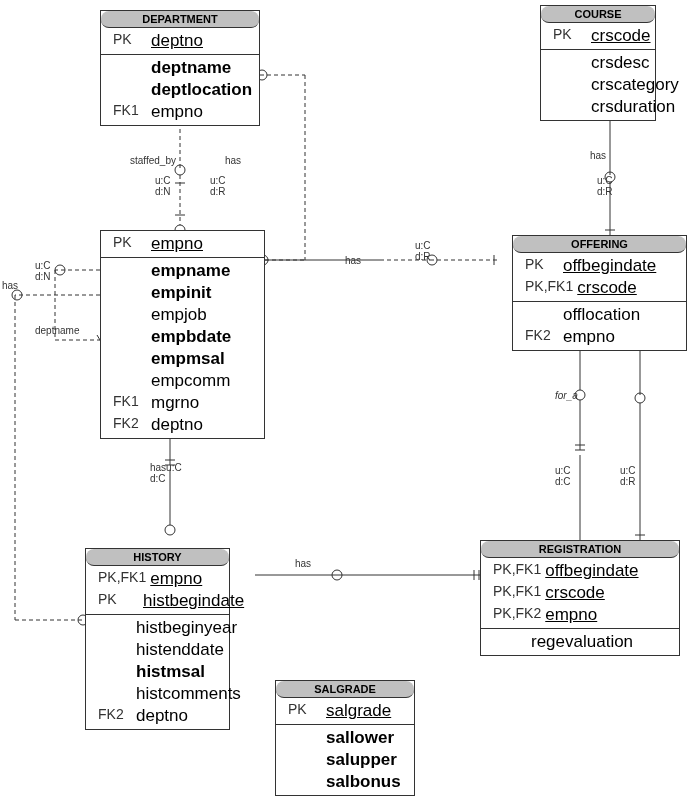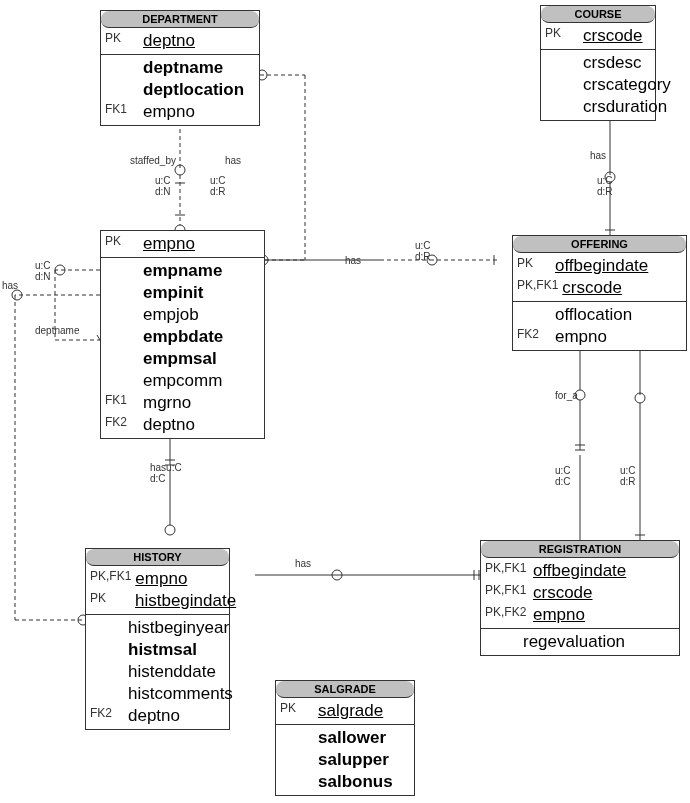--- a/index.html
+++ b/index.html
@@ -39,24 +39,25 @@
     .entity-section:last-child {
       border-bottom: none;
     }
     .entity-row {
       display: flex;
       align-items: flex-start;
       padding: 1px 0;
     }
     .pk-label {
       min-width: 38px;
-      font-size: 12px;
+      font-size: 14px;
       color: #333;
       padding-right: 4px;
       white-space: nowrap;
+      margin-left: 8px;
     }
     .field-name {
       font-size: 17px;
     }
     .field-underline {
       text-decoration: underline;
     }
     .field-bold {
       font-weight: bold;
     }
@@ -157,21 +158,21 @@
   <div class="conn-label" style="left:225px; top:155px;">has</div>
   <div class="conn-label" style="left:155px; top:175px;">u:C<br>d:N</div>
   <div class="conn-label" style="left:210px; top:175px;">u:C<br>d:R</div>
   <div class="conn-label" style="left:35px; top:260px;">u:C<br>d:N</div>
   <div class="conn-label" style="left:35px; top:325px;">deptname</div>
   <div class="conn-label" style="left:2px; top:280px;">has</div>
   <div class="conn-label" style="left:415px; top:240px;">u:C<br>d:R</div>
   <div class="conn-label" style="left:345px; top:255px;">has</div>
   <div class="conn-label" style="left:590px; top:150px;">has</div>
   <div class="conn-label" style="left:597px; top:175px;">u:C<br>d:R</div>
-  <div class="conn-label" style="left:555px; top:390px;">for_a</div>
+  <div class="conn-label" style="left:555px; top:390px;font-style:italic;">for_a</div>
   <div class="conn-label" style="left:555px; top:465px;">u:C<br>d:C</div>
   <div class="conn-label" style="left:620px; top:465px;">u:C<br>d:R</div>
   <div class="conn-label" style="left:150px; top:462px;">hasu:C<br>d:C</div>
   <div class="conn-label" style="left:295px; top:558px;">has</div>
 
   <div class="entity" style="left:100px; top:10px; width:160px;">
     <div class="entity-header">DEPARTMENT</div>
     <div class="entity-section">
       <div class="entity-row">
         <span class="pk-label">PK</span>
@@ -249,25 +250,25 @@
         <span class="field-name field-underline">histbegindate</span>
       </div>
     </div>
     <div class="entity-section">
       <div class="entity-row">
         <span class="pk-label"></span>
         <span class="field-name">histbeginyear</span>
       </div>
       <div class="entity-row">
         <span class="pk-label"></span>
+        <span class="field-name">histenddate</span>
+      </div>
+      <div class="entity-row">
+        <span class="pk-label"></span>
         <span class="field-name field-bold">histmsal</span>
-      </div>
-      <div class="entity-row">
-        <span class="pk-label"></span>
-        <span class="field-name">histenddate</span>
       </div>
       <div class="entity-row">
         <span class="pk-label"></span>
         <span class="field-name">histcomments</span>
       </div>
       <div class="entity-row">
         <span class="pk-label">FK2</span>
         <span class="field-name">deptno</span>
       </div>
     </div>

